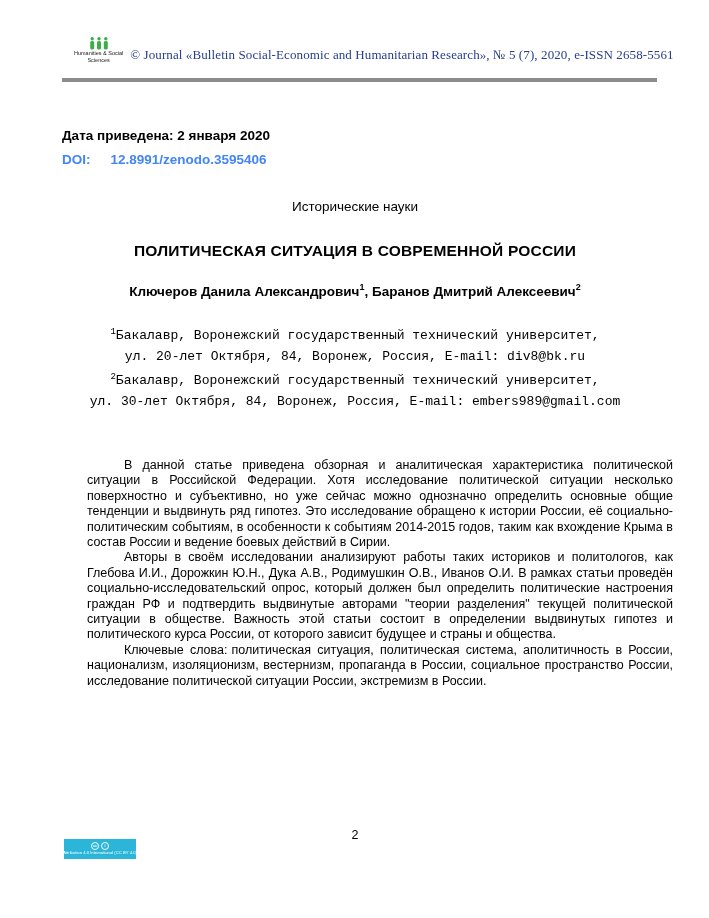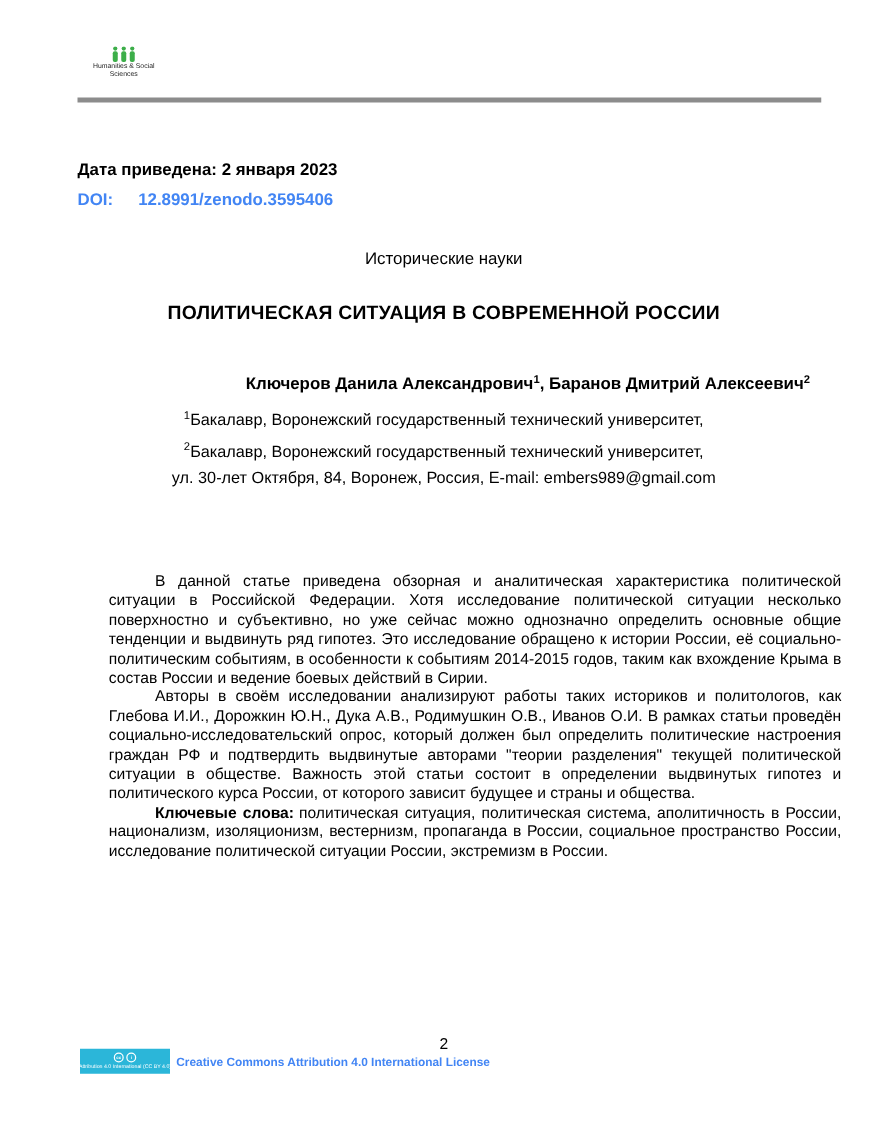--- a/index.html
+++ b/index.html
@@ -19,31 +19,31 @@
   .rule{position:absolute;top:78px;left:62px;width:595px;height:4px;background:#8c8c8c;}
   
   .meta{position:absolute;top:128px;left:62px;}
   .meta-date{font-size:13.5px;font-weight:bold;}
   .meta-doi{margin-top:9px;font-size:13.5px;font-weight:bold;color:#4285f4;}
   .meta-doi .doi-label{margin-right:20px;}
   
   .centered{left:62px;width:586px;text-align:center;position:absolute;}
   .section-heading{top:199px;font-size:13.5px;font-weight:normal;}
   .article-title{top:242px;font-size:15.5px;font-weight:bold;letter-spacing:0.2px;}
-  .authors{top:298px;font-size:13.5px;font-weight:bold;text-align:right;}
+  .authors{top:282px;font-size:13.5px;font-weight:bold;}
   .authors sup,.affiliations sup{font-size:9px;}
-  .affiliations{top:322px;font-size:13px;line-height:20.5px;}
+  .affiliations{top:322px;font-size:13px;line-height:20.5px;font-family:Liberation Mono, monospace;}
   .abstract-heading{top:419px;font-size:13.5px;font-weight:bold;}
   
   .abstract{
     position:absolute;top:458px;left:62px;width:586px;
     font-size:12.5px;line-height:15.4px;text-align:justify;margin-left:25px;
   }
   .abstract p{margin:0;text-indent:37px;}
-  .keywords-label{font-weight:bold;margin-right:4px;}
+  .keywords-label{font-weight:normal;margin-right:4px;}
   
   .footer-page{position:absolute;top:828px;left:62px;width:586px;text-align:center;font-size:12.5px;}
   .cc-badge{
     position:absolute;top:839px;left:64px;width:72px;height:20px;background:#2bb6d9;
     display:flex;flex-direction:column;align-items:center;justify-content:center;
     gap:1px;cursor:pointer;
   }
   .cc-icons{display:flex;gap:2px;}
   .cc-circle{
     width:6px;height:6px;border:0.7px solid #fff;border-radius:50%;color:#fff;
@@ -71,55 +71,56 @@
             <rect x="8" y="3.9" width="4" height="8.6" rx="1.6"></rect>
           <circle cx="16.8" cy="1.8" r="1.7"></circle>
             <rect x="14.8" y="3.9" width="4" height="8.6" rx="1.6"></rect>
         </g>
       </svg>
       <div class="logo-caption">
         <div>Humanities &amp; Social</div>
         <div>Sciences</div>
       </div>
     </div>
+    <div class="journal-line">©  Journal  «Bulletin Social-Economic and Humanitarian Research»,  № 5 (7), 2020, e-ISSN 2658-5561</div>
   </div>
   <div class="rule"></div>
 
   <div class="meta">
     <div class="meta-date">
       <span class="date-label">Дата приведена:</span>
-      <span>2 января 2023</span>
+      <span>2 января 2020</span>
     </div>
     <div class="meta-doi">
       <span class="doi-label">DOI:</span><span>12.8991/zenodo.3595406</span>
     </div>
   </div>
 
   <div class="centered section-heading">Исторические науки</div>
   <div class="centered article-title">ПОЛИТИЧЕСКАЯ СИТУАЦИЯ В СОВРЕМЕННОЙ РОССИИ</div>
   <div class="centered authors">
     <span>Ключеров Данила Александрович</span><sup>1</sup><span>, </span><span>Баранов Дмитрий Алексеевич</span><sup>2</sup>
   </div>
 
   <div class="centered affiliations">
     <div><sup>1</sup><span>Бакалавр, Воронежский государственный технический университет,</span></div>
+    <div>ул. 20-лет Октября, 84, Воронеж, Россия, E-mail: div8@bk.ru</div>
     <div><sup>2</sup><span>Бакалавр, Воронежский государственный технический университет,</span></div>
     <div>ул. 30-лет Октября, 84, Воронеж, Россия, E-mail: embers989@gmail.com</div>
   </div>
 
 
   <div class="abstract">
     <p>В данной статье приведена обзорная и аналитическая характеристика политической ситуации в Российской Федерации. Хотя исследование политической ситуации несколько поверхностно и субъективно, но уже сейчас можно однозначно определить основные общие тенденции и выдвинуть ряд гипотез. Это исследование обращено к истории России, её социально-политическим событиям, в особенности к событиям 2014-2015 годов, таким как вхождение Крыма в состав России и ведение боевых действий в Сирии.</p>
     <p>Авторы в своём исследовании анализируют работы таких историков и политологов, как Глебова И.И., Дорожкин Ю.Н., Дука А.В., Родимушкин О.В., Иванов О.И. В рамках статьи проведён социально-исследовательский опрос, который должен был определить политические настроения граждан РФ и подтвердить выдвинутые авторами "теории разделения" текущей политической ситуации в обществе. Важность этой статьи состоит в определении выдвинутых гипотез и политического курса России, от которого зависит будущее и страны и общества.</p>
     <p><span class="keywords-label">Ключевые слова:</span><span>политическая ситуация, политическая система, аполитичность в России, национализм, изоляционизм, вестернизм, пропаганда в России, социальное пространство России, исследование политической ситуации России, экстремизм в России.</span></p>
   </div>
 
   <div class="footer-page">2</div>
   <div class="cc-badge">
     <div class="cc-icons">
       <span class="cc-circle">cc</span>
       <span class="cc-circle">i</span>
     </div>
     <div class="cc-caption">Attribution 4.0 International (CC BY 4.0)</div>
   </div>
-  <a class="license" href="#">Creative Commons Attribution 4.0 International License</a>
 
 </div>
 
 </body></html>

